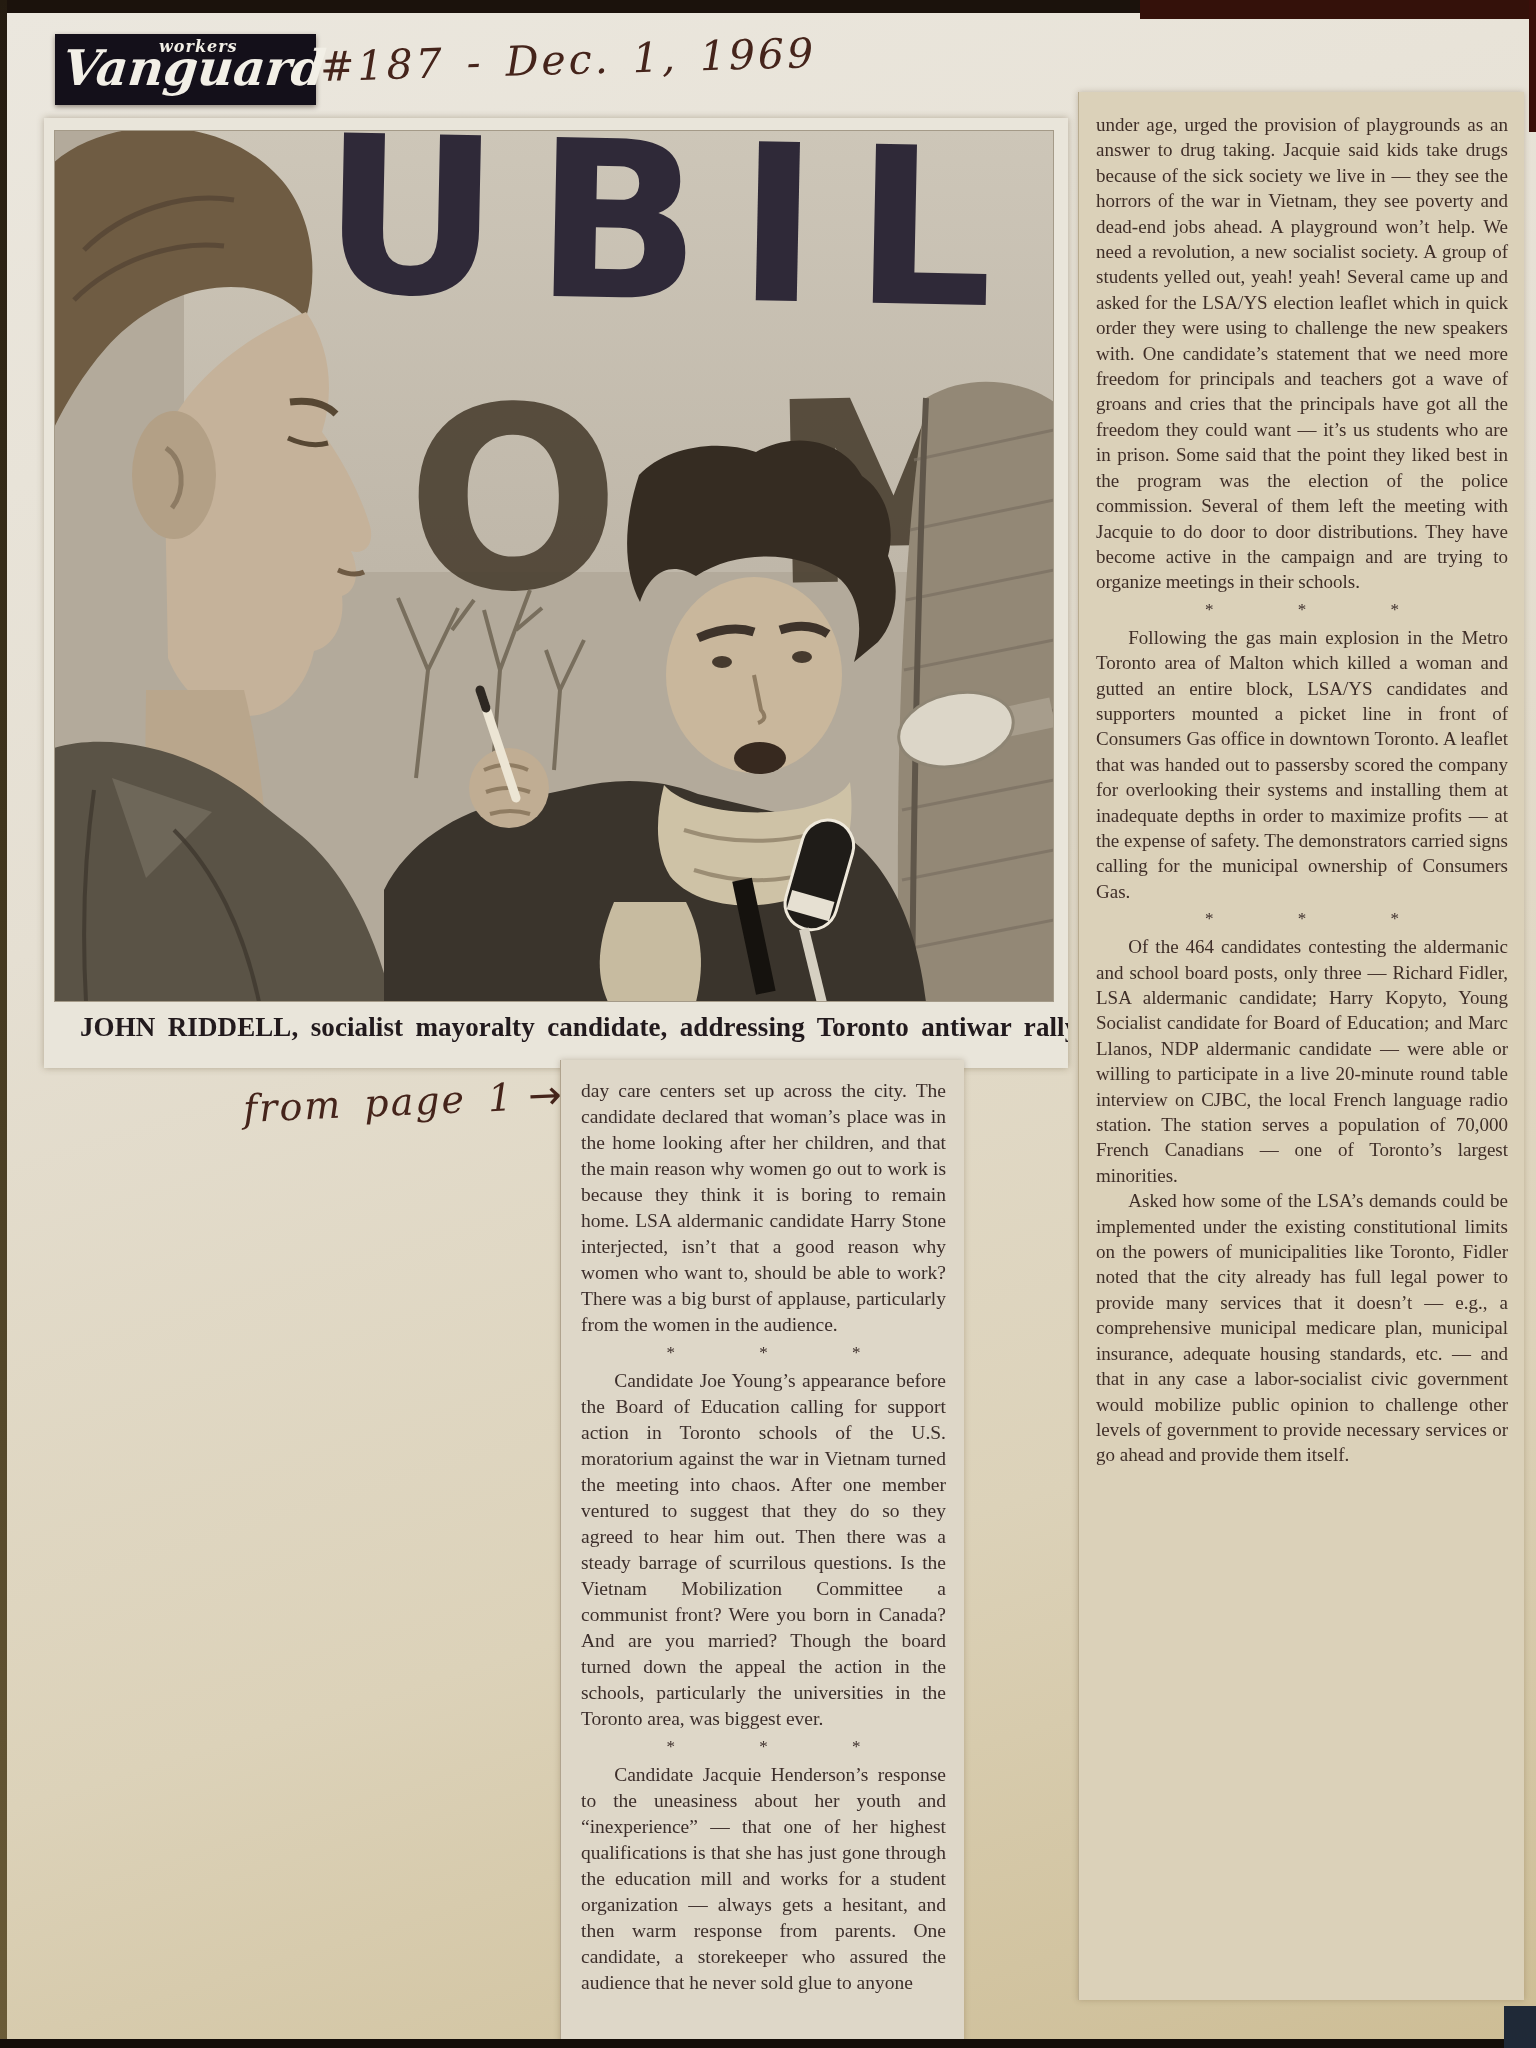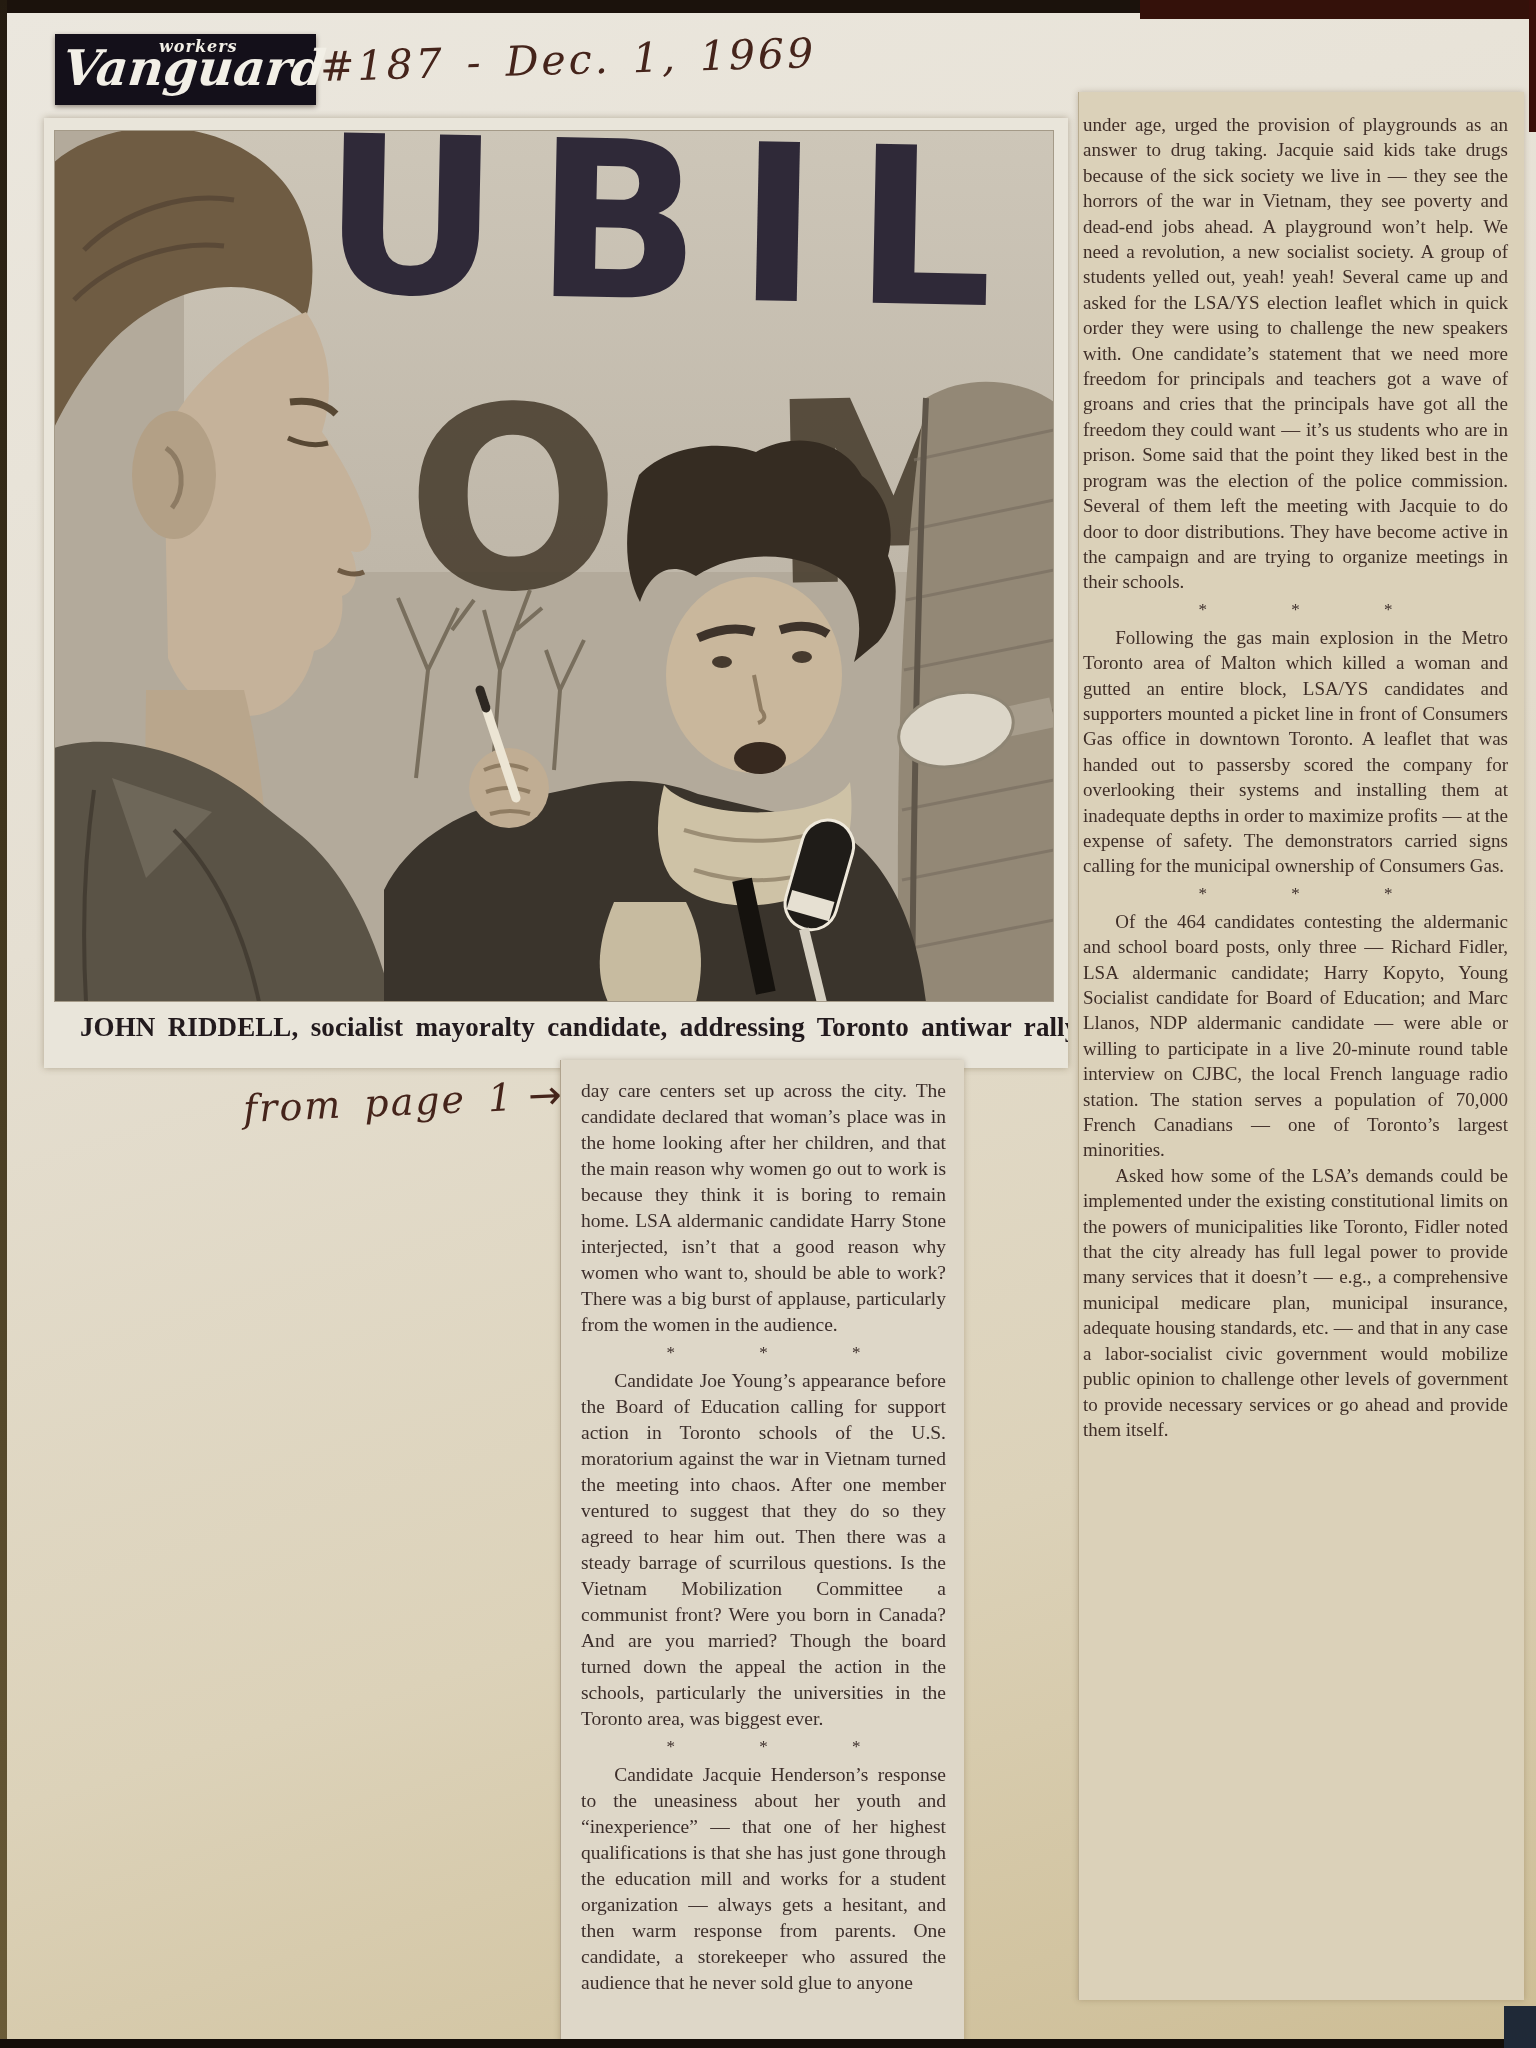--- a/index.html
+++ b/index.html
@@ -45,21 +45,21 @@
   .col{position:absolute;box-sizing:border-box;color:#3c2e2b;text-align:justify;
     box-shadow:0 0 6px rgba(90,70,40,.28);}
   .col p{margin:0;text-indent:1.7em;}
   .col p.no-indent{text-indent:0;}
   .sep{text-align:center;letter-spacing:40px;padding-left:40px;font-size:17px;
     line-height:30px;color:#3c2e2b;}
   .col-middle{left:560px;top:1060px;width:404px;height:988px;background:#ded7c8;
     border-left:1px solid #b0a38e;padding:18px 18px 0 20px;
     font-size:19.5px;line-height:26px;}
   .col-right{left:1078px;top:92px;width:446px;height:1908px;background:#dbd1b9;
-    border-left:1px solid #b8ab8f;padding:20px 16px 0 4px;
+    border-left:1px solid #b8ab8f;padding:20px 16px 0 17px;
     font-size:19px;line-height:25.4px;color:#3f2e28;}
 </style>
 </head>
 <body>
 
 <div class="screen">
   <div class="paper"></div>
   <div class="edge top"></div>
   <div class="edge top-right"></div>
   <div class="edge left"></div>

